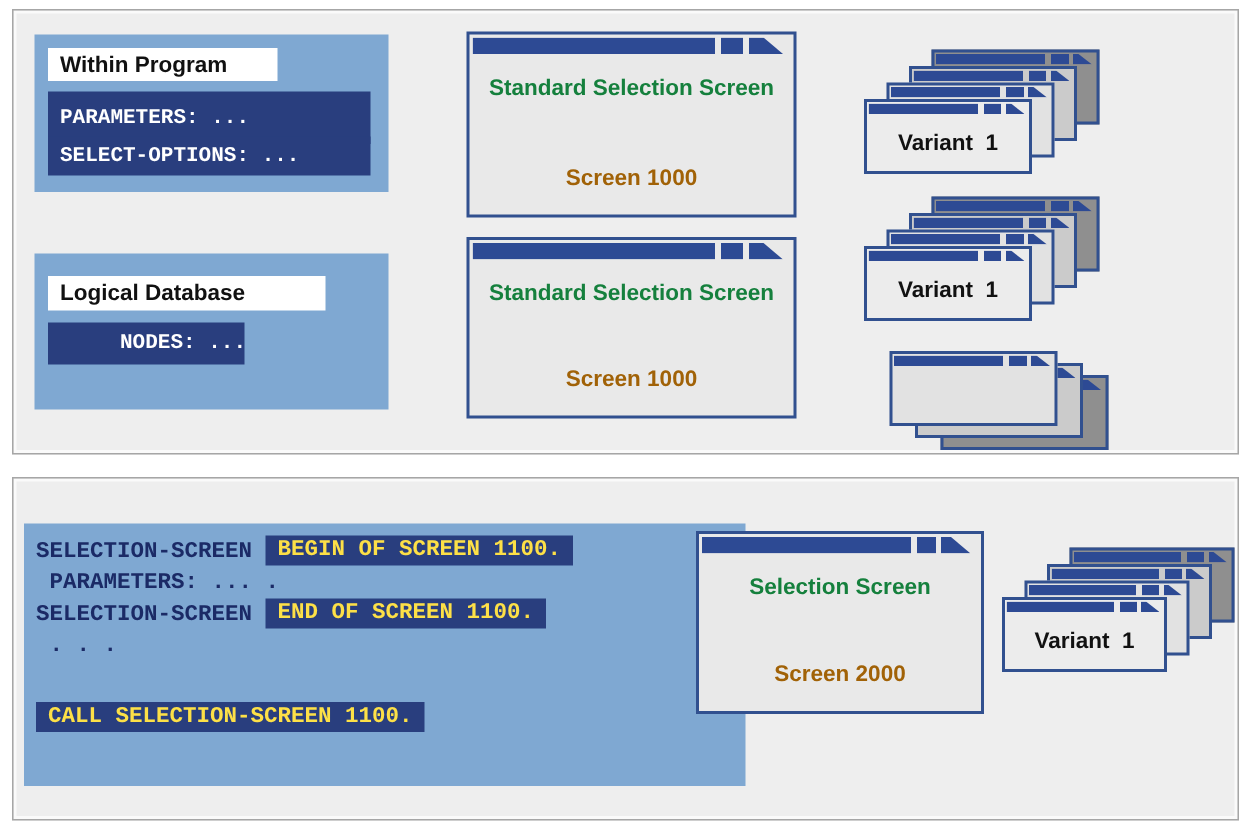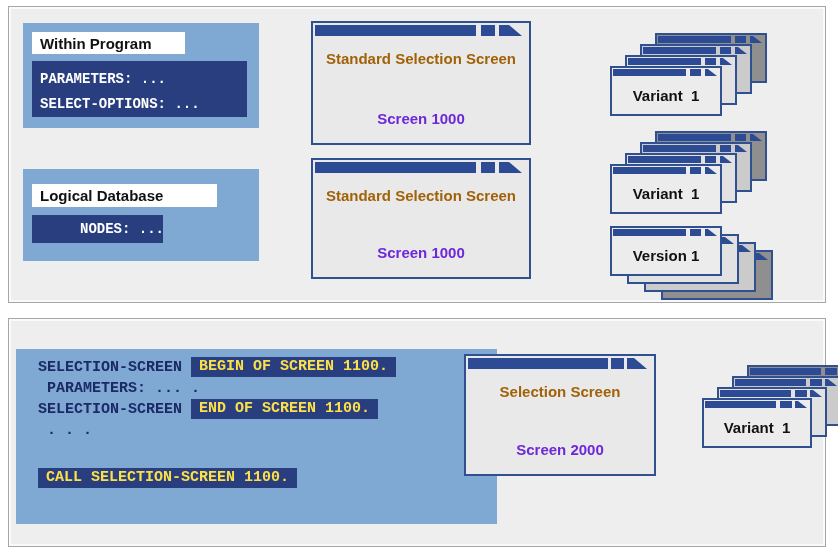--- a/index.html
+++ b/index.html
@@ -17,47 +17,47 @@
   .canvas{position:relative;width:838px;height:556px;background:#ffffff;overflow:hidden;}
 
   
   .sec{position:absolute;background:var(--section_bg);border:1px solid var(--section_border);box-shadow:inset 0 0 0 2px #fafafa;}
   .sec-top{left:8px;top:6px;width:818px;height:297px;}
   .sec-bottom{left:8px;top:318px;width:818px;height:229px;}
 
   
   .bluepanel{position:absolute;background:var(--panel_blue);}
   .p1{left:14px;top:16px;width:236px;height:105px;}
-  .p2{left:14px;top:162px;width:236px;height:92px;}
+  .p2{left:14px;top:162px;width:236px;height:104px;}
   .white-label{position:absolute;left:9px;background:#ffffff;color:#111;font-weight:bold;font-size:15px;display:flex;align-items:center;padding:0 8px;}
   .p1 .white-label{top:9px;width:153px;height:22px;}
   .p2 .white-label{top:15px;width:185px;height:23px;}
   .navybar{position:absolute;left:9px;background:var(--navy);color:#fff;font-family:"Liberation Mono",monospace;font-weight:bold;font-size:14px;display:flex;align-items:center;padding:0 8px;white-space:pre;}
   .p1 .nb1{top:38px;width:215px;height:35px;}
   .p1 .nb2{top:68px;width:215px;height:26px;}
   .p2 .nb1{top:46px;width:131px;height:28px;padding-left:48px;}
 
   
   .window{position:absolute;background:var(--window_bg);border:2px solid var(--border_navy);}
   .w1{left:302px;top:14px;width:220px;height:124px;}
   .w2{left:302px;top:151px;width:220px;height:121px;}
   .bw{left:455px;top:35px;width:192px;height:122px;}
   .titlebar{position:absolute;top:2px;left:2px;right:7px;height:11px;
     background:linear-gradient(90deg,var(--title_navy) 0 78%,var(--window_bg) 78% 80%,var(--title_navy) 80% 87%,var(--window_bg) 87% 89%,var(--title_navy) 89% 100%);
     clip-path:polygon(0 0,calc(100% - 13px) 0,100% 100%,0 100%);}
-  .win-title{position:absolute;top:26px;left:0;right:0;text-align:center;font-weight:bold;font-size:15px;line-height:19px;color:#a16207;}
-  .win-sub{position:absolute;bottom:16px;left:0;right:0;text-align:center;font-weight:bold;font-size:15px;color:#6d28d9;}
+  .win-title{position:absolute;top:26px;left:0;right:0;text-align:center;font-weight:bold;font-size:15px;line-height:19px;color:#15803d;}
+  .win-sub{position:absolute;bottom:16px;left:0;right:0;text-align:center;font-weight:bold;font-size:15px;color:#a16207;}
 
   
   .stack{position:absolute;}
   .sA{left:567px;top:16px;width:159px;height:93px;}
   .sB{left:567px;top:114px;width:159px;height:93px;}
   .sC{left:567px;top:219px;width:163px;height:74px;}
   .sD{left:659px;top:46px;width:156px;height:83px;}
-  .card{position:absolute;width:112px;height:50px;border:2px solid var(--border_navy);--cbg:#ececec;background:var(--cbg);margin-left:34px;}
+  .card{position:absolute;width:112px;height:50px;border:2px solid var(--border_navy);--cbg:#ececec;background:var(--cbg);}
   .card.g1{--cbg:#e2e2e2;}
   .card.g2{--cbg:#cbcbcb;}
   .card.g3{--cbg:#8f8f8f;}
   .card-titlebar{position:absolute;top:1px;left:1px;right:3px;height:7px;
     background:linear-gradient(90deg,var(--title_navy) 0 70%,var(--cbg) 70% 74%,var(--title_navy) 74% 85%,var(--cbg) 85% 88%,var(--title_navy) 88% 100%);
     clip-path:polygon(0 0,calc(100% - 9px) 0,100% 100%,0 100%);}
   .card-label{position:absolute;top:8px;left:0;right:0;bottom:0;display:flex;align-items:center;justify-content:center;font-weight:bold;font-size:15px;white-space:pre;color:#111;}
   .sA .cfront,.sB .cfront{left:0;top:43px;}
   .sA .cb1,.sB .cb1{left:15px;top:32px;}
   .sA .cb2,.sB .cb2{left:30px;top:21px;}
@@ -66,21 +66,21 @@
   .sC .cb1{left:17px;top:8px;}
   .sC .cb2{left:34px;top:16px;}
   .sC .cb3{left:51px;top:24px;}
   .sD .card{width:110px;}
   .sD .cfront{left:0;top:33px;}
   .sD .cb1{left:15px;top:22px;}
   .sD .cb2{left:30px;top:11px;}
   .sD .cb3{left:45px;top:0;}
 
   
-  .code{position:absolute;left:7px;top:30px;width:481px;height:175px;background:var(--panel_blue);padding:7px 22px;
+  .code{position:absolute;left:7px;top:30px;width:481px;height:175px;background:var(--panel_blue);padding:7px 8px;
     font-family:"Liberation Mono",monospace;font-weight:bold;font-size:15px;color:var(--code_text);}
   .code-line{height:20px;display:flex;align-items:center;white-space:pre;}
   .code-line.tall{height:22px;}
   .code-line.gapline{height:26px;}
   .code-line.call{height:24px;}
   .hl{background:var(--navy);color:#fde047;padding:1px 8px 2px 8px;white-space:pre;}
 </style>
 </head>
 <body>
 
@@ -146,24 +146,20 @@
     <div class="stack sC">
       <div class="card g3 cb3">
           <div class="card-titlebar"></div>
         </div>
       <div class="card g2 cb2">
           <div class="card-titlebar"></div>
         </div>
       <div class="card g1 cb1">
           <div class="card-titlebar"></div>
         </div>
-      <div class="card cfront">
-        <div class="card-titlebar"></div>
-        <div class="card-label">Version 1</div>
-      </div>
     </div>
 
   </section>
 
   <section class="sec sec-bottom">
 
     <div class="code">
       <div class="code-line tall">
         <span>SELECTION-SCREEN </span>
         <span class="hl">BEGIN OF SCREEN 1100.</span>

